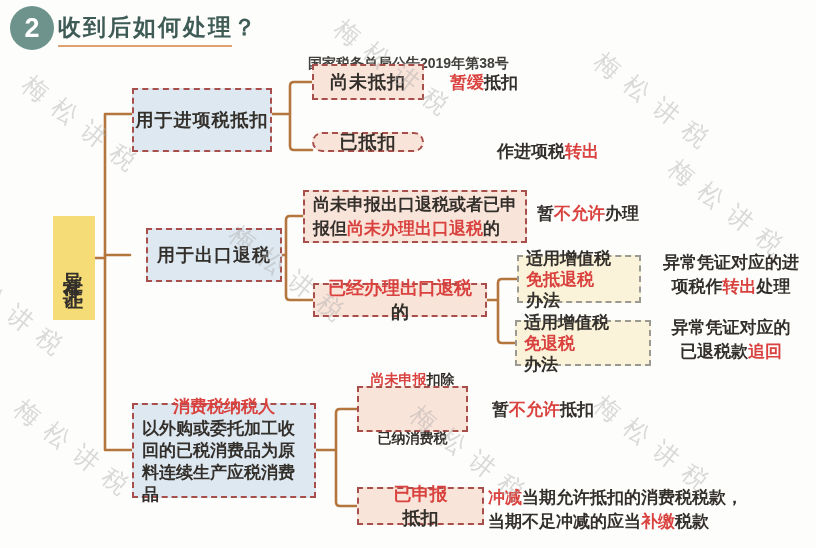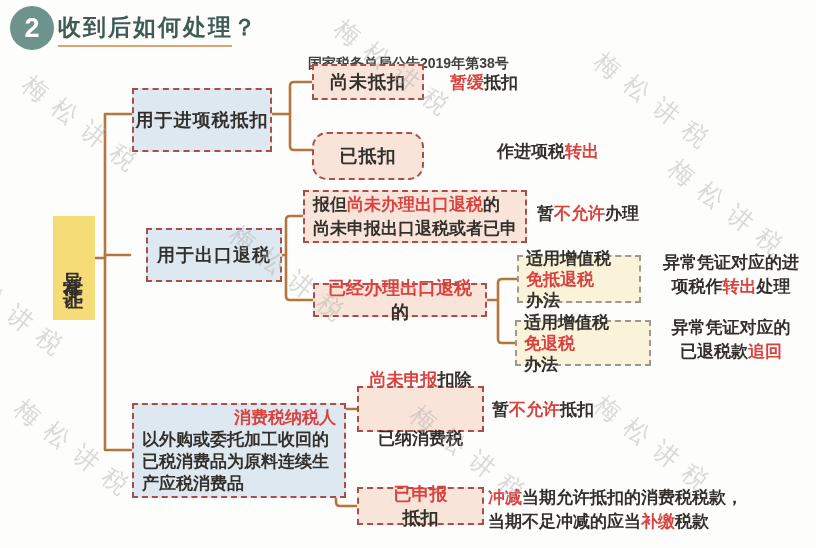--- a/index.html
+++ b/index.html
@@ -28,32 +28,32 @@
     writing-mode:vertical-rl;text-orientation:upright;font-size:20px;letter-spacing:6px;
     display:flex;align-items:center;justify-content:center;}
   .box{border:2px dashed var(--border-red);display:flex;flex-direction:column;
     align-items:center;justify-content:center;text-align:center;}
   .blue{background:var(--box-blue);}
   .pink{background:var(--box-pink);}
   .cream{background:var(--box-cream);border:2px dashed var(--border-gray);}
 
   .b1{left:132px;top:88px;width:140px;height:64px;font-size:18px;letter-spacing:1px;}
   .c1a{left:312px;top:64px;width:112px;height:36px;font-size:18px;letter-spacing:1px;}
-  .c1b{left:312px;top:132px;width:112px;height:48px;font-size:18px;letter-spacing:1px;border-radius:15px;}
+  .c1b{left:312px;top:132px;width:112px;height:20px;font-size:18px;letter-spacing:1px;border-radius:15px;}
   .b2{left:146px;top:228px;width:136px;height:54px;font-size:18px;letter-spacing:1px;}
   .c2a{left:303px;top:190px;width:224px;height:53px;font-size:17px;line-height:24px;
     align-items:flex-start;text-align:left;padding:2px 8px;}
   .c2b{left:313px;top:283px;width:174px;height:34px;font-size:18px;}
   .g1{left:517px;top:255px;width:124px;height:48px;font-size:17px;line-height:21px;
     align-items:flex-start;text-align:left;padding:2px 7px;}
   .g2{left:515px;top:320px;width:136px;height:46px;font-size:17px;line-height:21px;
     align-items:flex-start;text-align:left;padding:2px 7px;}
-  .b3{left:132px;top:403px;width:214px;height:95px;font-size:17px;line-height:22px;
-    align-items:flex-end;text-align:left;padding:3px 8px;}
-  .c3a{left:357px;top:386px;width:127px;height:46px;font-size:17px;line-height:21px;gap:38px;}
+  .b3{left:132px;top:403px;width:184px;height:95px;font-size:17px;line-height:22px;
+    align-items:center;text-align:left;padding:3px 8px;}
+  .c3a{left:357px;top:386px;width:111px;height:46px;font-size:14px;line-height:21px;gap:38px;}
   .c3b{left:357px;top:487px;width:127px;height:38px;font-size:18px;text-align:center;}
 
   .note{position:absolute;font-weight:bold;color:var(--dark);font-size:17px;}
   .a1a{left:450px;top:71px;}
   .a1b{left:450px;top:140px;margin-left:47px;}
   .a2a{left:537px;top:202px;}
   .g1note{left:645px;top:251px;width:172px;text-align:center;line-height:24px;}
   .g2note{left:650px;top:316px;width:162px;text-align:center;line-height:24px;}
   .a3a{left:492px;top:398px;}
   .a3b{left:488px;top:486px;line-height:24px;}
@@ -95,22 +95,22 @@
   <div class="node box pink c1b">
       <span>已抵扣</span>
     </div>
   <div class="note a1a"><span class="red">暂缓</span><span>抵扣</span></div>
   <div class="note a1b"><span>作进项税</span><span class="red">转出</span></div>
 
   <div class="node box blue b2">
       <span>用于出口退税</span>
     </div>
   <div class="node box pink c2a">
+    <div><span>尚未申报出口退税或者已申</span></div>
     <div><span>报但</span><span class="red">尚未办理出口退税</span><span>的</span></div>
-    <div><span>尚未申报出口退税或者已申</span></div>
   </div>
   <div class="note a2a"><span>暂</span><span class="red">不允许</span><span>办理</span></div>
   <div class="node box pink c2b">
       <span class="red">已经办理出口退税</span>
       <span>的</span>
     </div>
 
   <div class="node box cream g1">
       <span>适用增值税</span>
       <span class="red">免抵退税</span>

